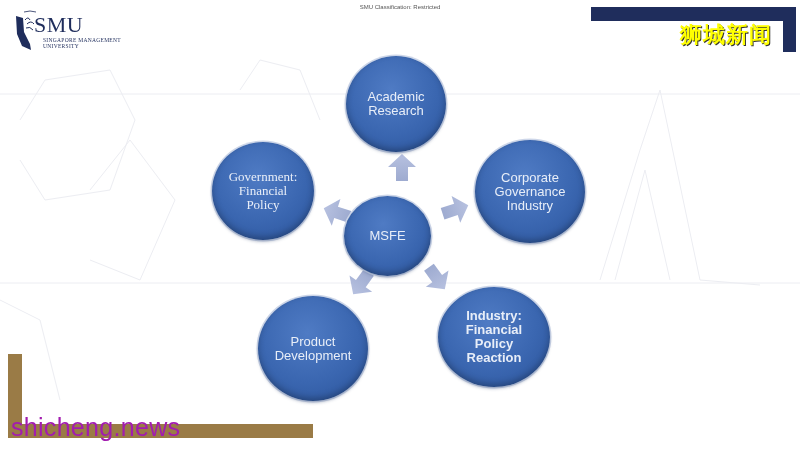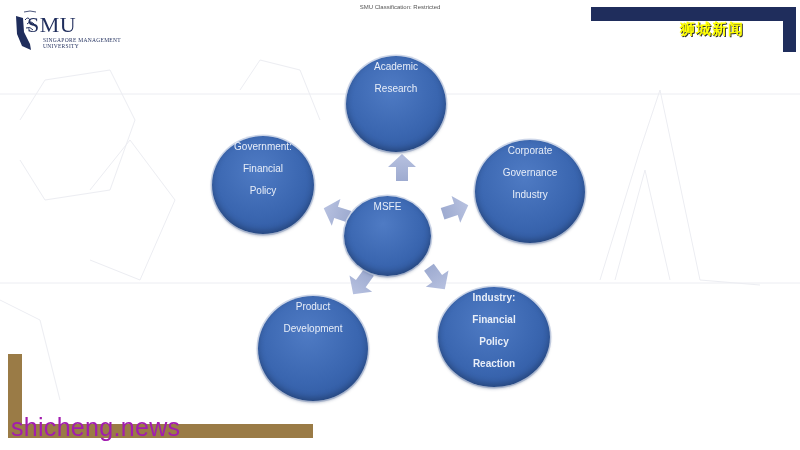--- a/index.html
+++ b/index.html
@@ -4,35 +4,35 @@
 <style>
   html, body { margin: 0; padding: 0; }
   body {
     width: 800px; height: 450px; overflow: hidden; position: relative;
     background: #ffffff;
     font-family: "Liberation Sans", sans-serif;
   }
   .bg-watermark { position: absolute; left: 0; top: 0; width: 800px; height: 450px; }
   .logo { position: absolute; left: 14px; top: 10px; width: 140px; height: 42px; }
   .logo-mark { position: absolute; left: 0; top: 0; }
-  .logo-text { position: absolute; left: 13px; top: 2px; color: #1f2d5c; font-family: "Liberation Serif", serif; font-size: 22px; letter-spacing: 0.5px; }
+  .logo-text { position: absolute; left: 20px; top: 2px; color: #1f2d5c; font-family: "Liberation Serif", serif; font-size: 22px; letter-spacing: 0.5px; }
   .logo-sub { position: absolute; left: 29px; top: 27px; color: #1f2d5c; font-family: "Liberation Serif", serif; font-size: 5.5px; line-height: 6px; letter-spacing: 0.3px; width: 110px; }
   .classification { position: absolute; left: 0; width: 800px; top: 4px; text-align: center; font-size: 6px; color: #555; }
   .top-bar { position: absolute; left: 591px; top: 7px; width: 205px; height: 14px; background: #1f2d5c; }
   .top-bar-v { position: absolute; left: 783px; top: 7px; width: 13px; height: 45px; background: #1f2d5c; }
-  .cn-title { position: absolute; left: 680px; top: 20px; font-size: 15px; color: #ffff00; font-weight: bold; text-shadow: 1px 1px 0 #333; letter-spacing: 1px; }
+  .cn-title { position: absolute; left: 680px; top: 20px; font-size: 22px; color: #ffff00; font-weight: bold; text-shadow: 1px 1px 0 #333; letter-spacing: 1px; }
   .bottom-bar-v { position: absolute; left: 8px; top: 354px; width: 14px; height: 84px; background: #9a7b46; }
   .bottom-bar-h { position: absolute; left: 8px; top: 424px; width: 305px; height: 14px; background: #9a7b46; }
   .site-text { position: absolute; left: 11px; top: 413px; font-size: 25px; color: #a21caf; letter-spacing: 0.3px; }
   .node {
     position: absolute; border-radius: 50%;
     background: radial-gradient(circle at 45% 35%, #4f7bc4 0%, #3a66b0 55%, #2a5298 100%);
     box-shadow: inset 0 -3px 6px rgba(0,0,0,0.25), 0 2px 3px rgba(60,80,120,0.35), 0 0 0 1.5px #cfd8ea;
-    display: flex; justify-content: center; text-align: center;
-    color: #e8eef8; font-size: 10px; line-height: 22px;
+    display: flex; align-items: center; justify-content: center; text-align: center;
+    color: #e8eef8; font-size: 13px; line-height: 14px;
   }
   .node span { white-space: pre-line; }
   .arrows { position: absolute; left: 0; top: 0; width: 800px; height: 450px; }
 </style>
 </head>
 <body>
 
 <svg class="bg-watermark" viewBox="0 0 800 450">
   <g fill="none" stroke="#ecedf2" stroke-width="1">
     <line x1="0" y1="94" x2="800" y2="94"></line>
@@ -116,17 +116,17 @@
 Financial
 Policy
 Reaction</span>
 </div>
 
 <div class="node" style="left:258px; top:296px; width:110px; height:105px;">
   <span>Product
 Development</span>
 </div>
 
-<div class="node" style="left:212px; top:136px; width:102px; height:98px;">
+<div class="node" style="left:212px; top:142px; width:102px; height:98px;font-family:Liberation Serif, serif;">
   <span>Government:
 Financial
 Policy</span>
 </div>
 
 </body></html>

